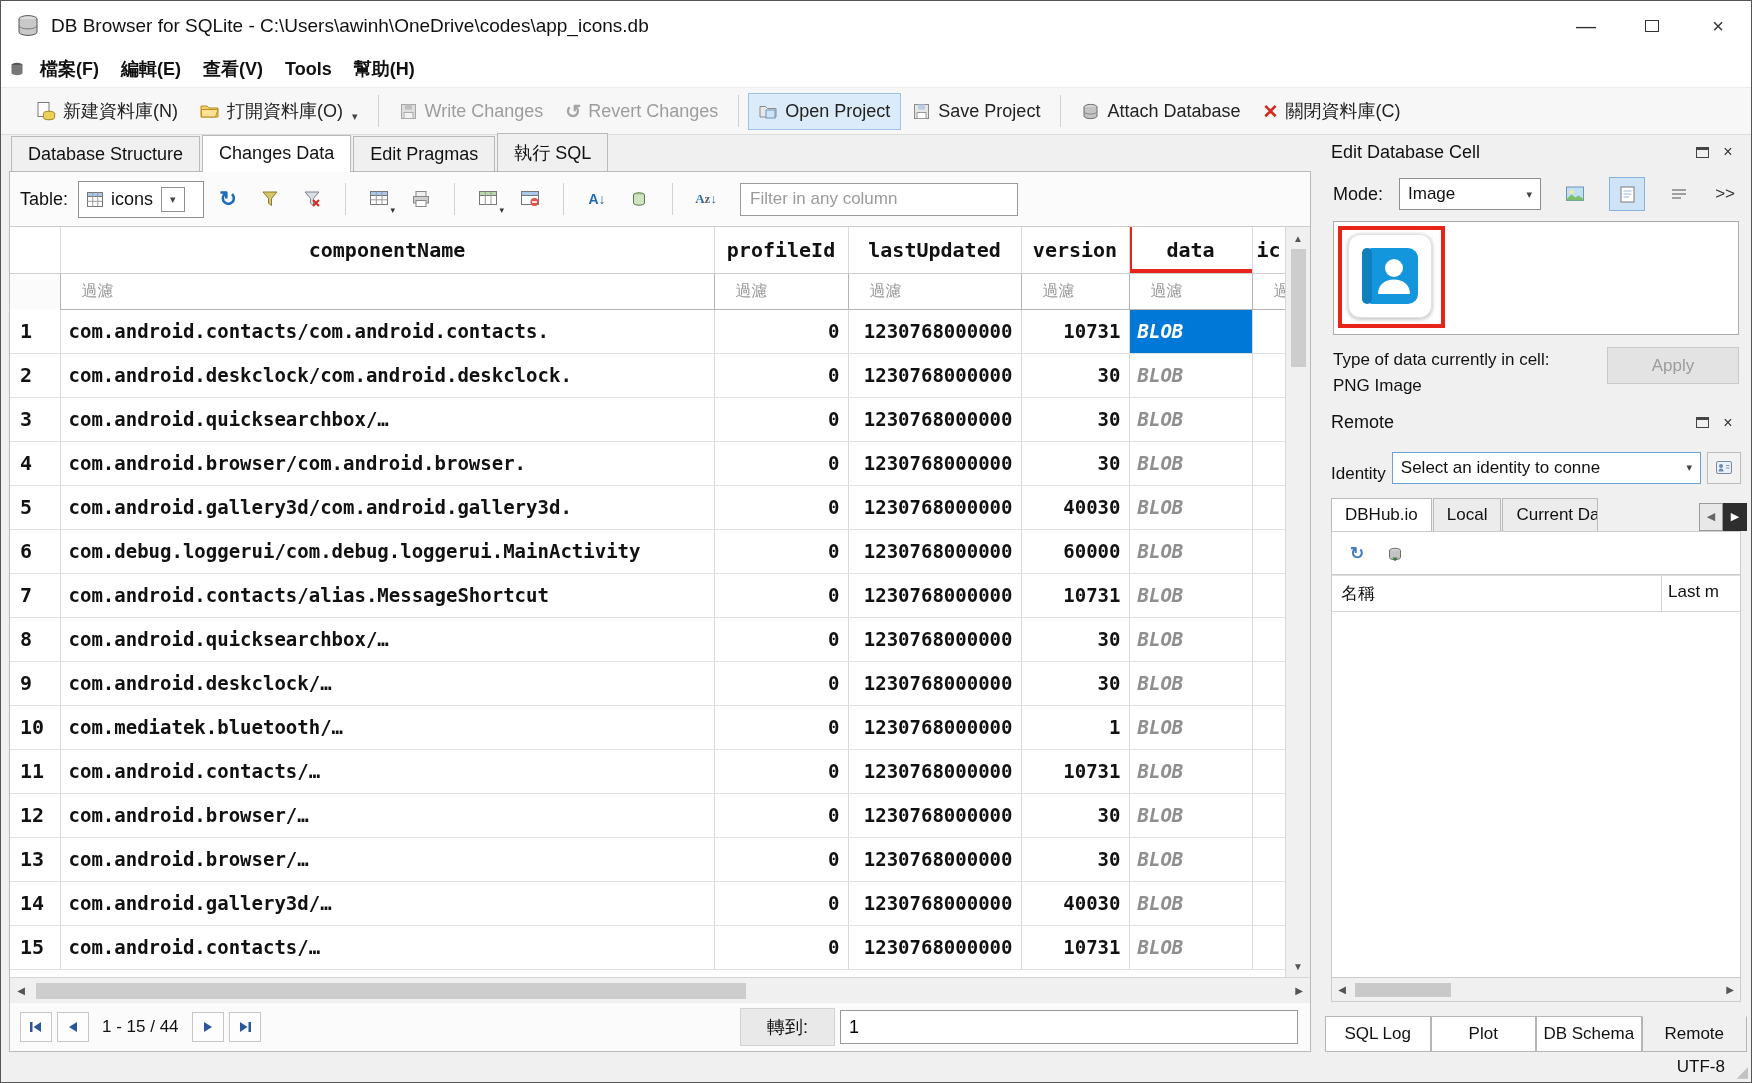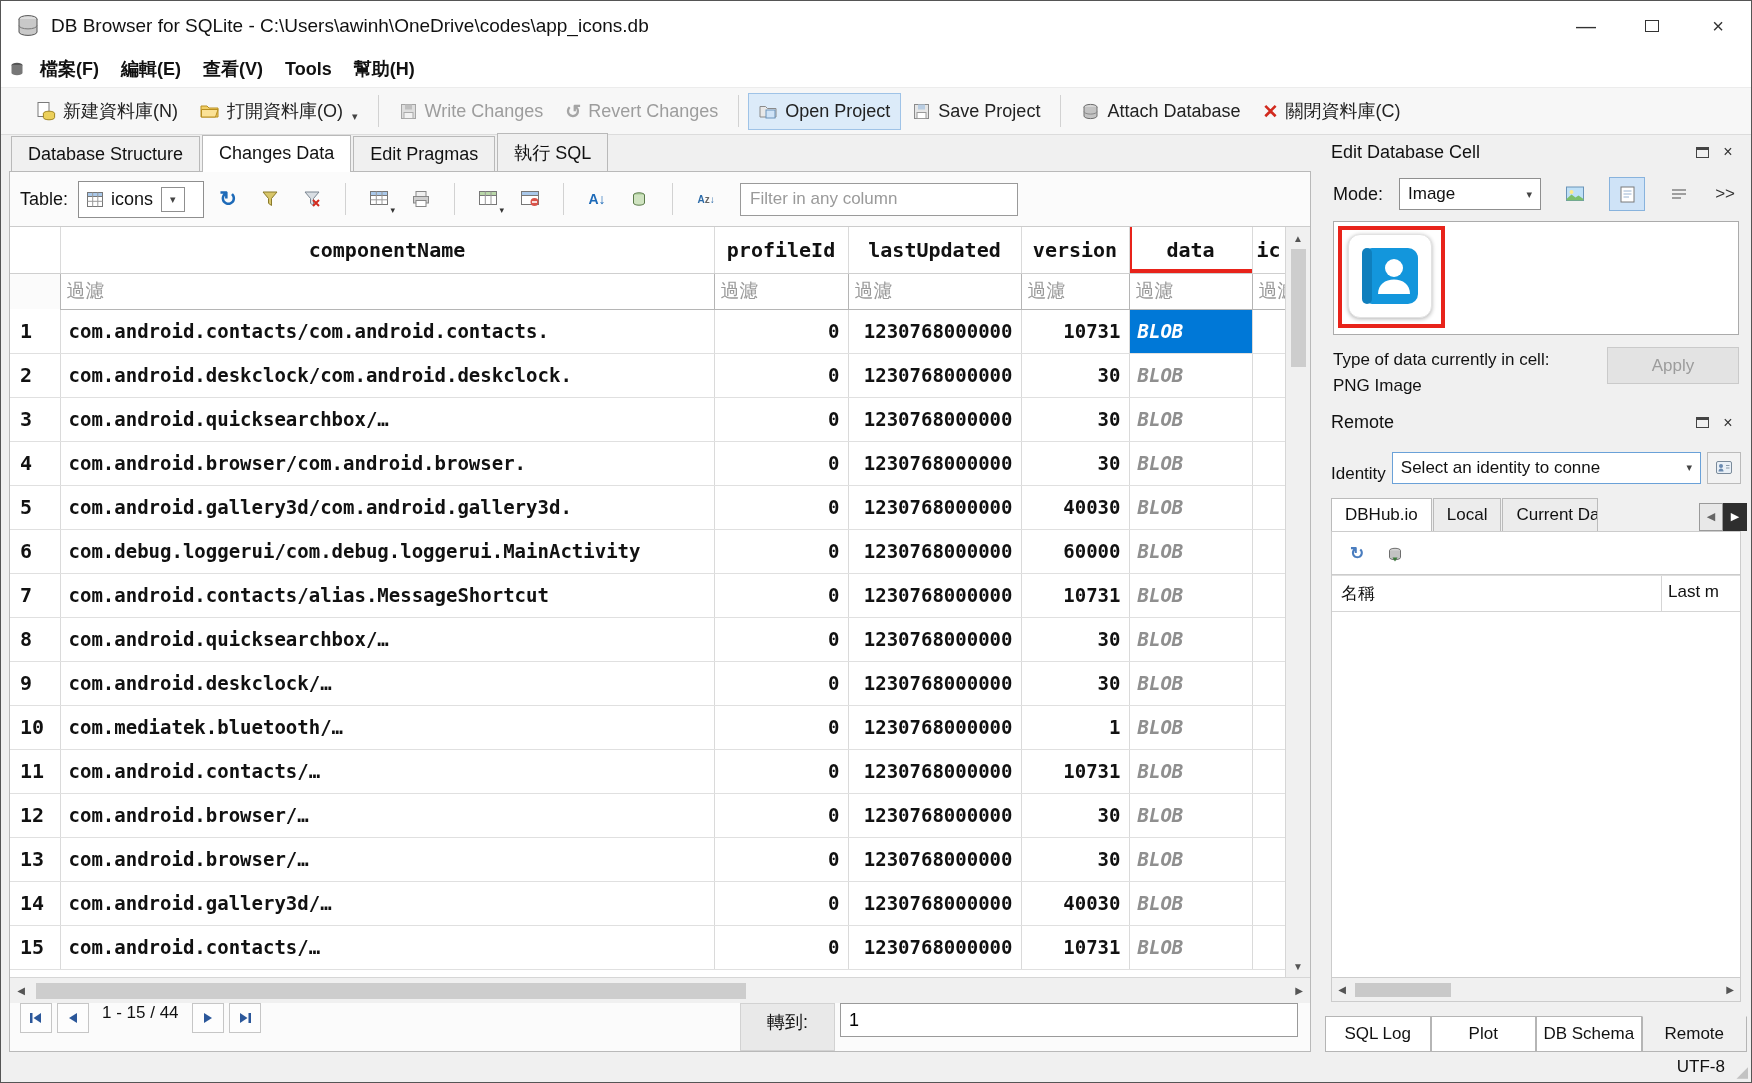--- a/index.html
+++ b/index.html
@@ -50,38 +50,38 @@
 
   
   .grid-area{ flex:1; display:flex; background:#fff; border-top:1px solid #cccccc; min-height:0; }
   .table-wrap{ flex:1; overflow:hidden; }
   table.grid{ border-collapse:collapse; table-layout:fixed; width:1275px; font-family:"DejaVu Sans Mono","Liberation Mono",monospace; }
   .grid th{ font-weight:bold; font-size:20px; height:46px; border-right:1px solid #dadada; border-bottom:1px solid #cfcfcf; background:#fff; overflow:hidden; white-space:nowrap; }
   .grid th.icon-col{ position:relative; }
   .anno-col{ position:absolute; left:-2px; top:-18px; width:136px; height:64px; border:4px solid var(--annotation,#e8231a); pointer-events:none; z-index:4; }
   .filter-row td{ height:36px; border:1px solid #b5b5b5; background:#fff; overflow:hidden; white-space:nowrap; }
   .filter-row td.corner{ border:none; background:#fbfbfb; }
-  .filter-text{ color:#9a9a9a; font-family:"Liberation Sans",sans-serif; font-size:19px; padding-left:6px; }
+  .filter-text{ color:#9a9a9a; font-family:"Liberation Sans",sans-serif; font-size:16px; padding-left:21px; }
   .data-row{ height:44px; }
   .data-row td{ font-size:19px; font-weight:bold; padding:0 8px; white-space:nowrap; overflow:hidden; border-right:1px solid #dadada; border-bottom:1px solid #e0e0e0; }
   td.rownum{ font-size:20px; padding-left:10px; }
   td.cell-num{ text-align:right; }
   td.cell-blob{ color:var(--blob,#8f8f8f); font-style:italic; }
   td.cell-blob.selected{ background:var(--selection,#0078d7); color:#fff; }
 
   
   .vscroll{ width:25px; background:#f0f0f0; border-left:1px solid #d6d6d6; display:flex; flex-direction:column; align-items:center; }
   .sb-arrow{ height:22px; width:100%; display:flex; align-items:center; justify-content:center; font-size:10px; color:#555; }
   .vscroll .thumb{ width:15px; height:118px; background:#cdcdcd; }
   .sb-spacer{ flex:1; }
   .grid-hscroll{ height:26px; background:#f0f0f0; border-top:1px solid #d6d6d6; display:flex; align-items:center; }
   .grid-hscroll .thumb{ height:16px; width:710px; background:#cdcdcd; margin-left:4px; }
 
   
-  .pagination{ height:48px; display:flex; padding:0 10px; gap:5px; background:#fbfbfb; }
+  .pagination{ height:48px; display:flex; align-items:center; padding:0 10px; gap:5px; background:#fbfbfb; }
   .nav-btn{ width:32px; height:30px; border:1px solid #c6c6c6; background:#fdfdfd; display:flex; align-items:center; justify-content:center; }
   .range-text{ font-size:17px; margin:0 8px; white-space:nowrap; }
   .goto-label{ margin-left:auto; background:#e9e9e9; border:1px solid #d2d2d2; font-size:18px; padding:6px 26px; }
   .goto-input{ width:458px; height:34px; border:1px solid #9a9a9a; font-size:18px; padding:0 8px; font-family:inherit; margin-right:2px; }
 
   
   .panel-header{ height:34px; display:flex; align-items:center; padding:0 8px; font-size:18px; background:#f0f0f0; }
   .panel-header .sp{ flex:1; }
   .dock-btn{ width:26px; height:24px; display:flex; align-items:center; justify-content:center; color:#333; font-size:16px; }
   .float-glyph{ width:13px; height:11px; border:1.5px solid #444; border-top-width:3px; display:inline-block; }
@@ -341,21 +341,21 @@
           <button class="icon-btn">
             <span>
               <svg width="16" height="16" viewBox="0 0 16 16">
                 <ellipse cx="8" cy="4" rx="5.5" ry="2.2" fill="#b9d7a8" stroke="#5a7a4a"></ellipse>
                 <path d="M2.5 4 v8 a5.5 2.2 0 0 0 11 0 V4" fill="#cfe3c0" stroke="#5a7a4a"></path>
               </svg>
             </span>
           </button>
           <span class="tb-sep"></span>
           <button class="icon-btn">
-            <span style="font-size:10px;font-weight:bold;color:#2b6aa8;">A<span style="color:#666;">z</span>↓</span>
+            <span style="font-size:13px;font-weight:bold;color:#2b6aa8;font-family:Liberation Serif, serif;">A<span style="color:#666;">z</span>↓</span>
           </button>
           <input class="filter-input" placeholder="Filter in any column" style="">
         </div>
 
         <div class="grid-area">
           <div class="table-wrap">
             <table class="grid">
               <colgroup>
                 <col style="width:50px">
                   <col style="width:654px">

